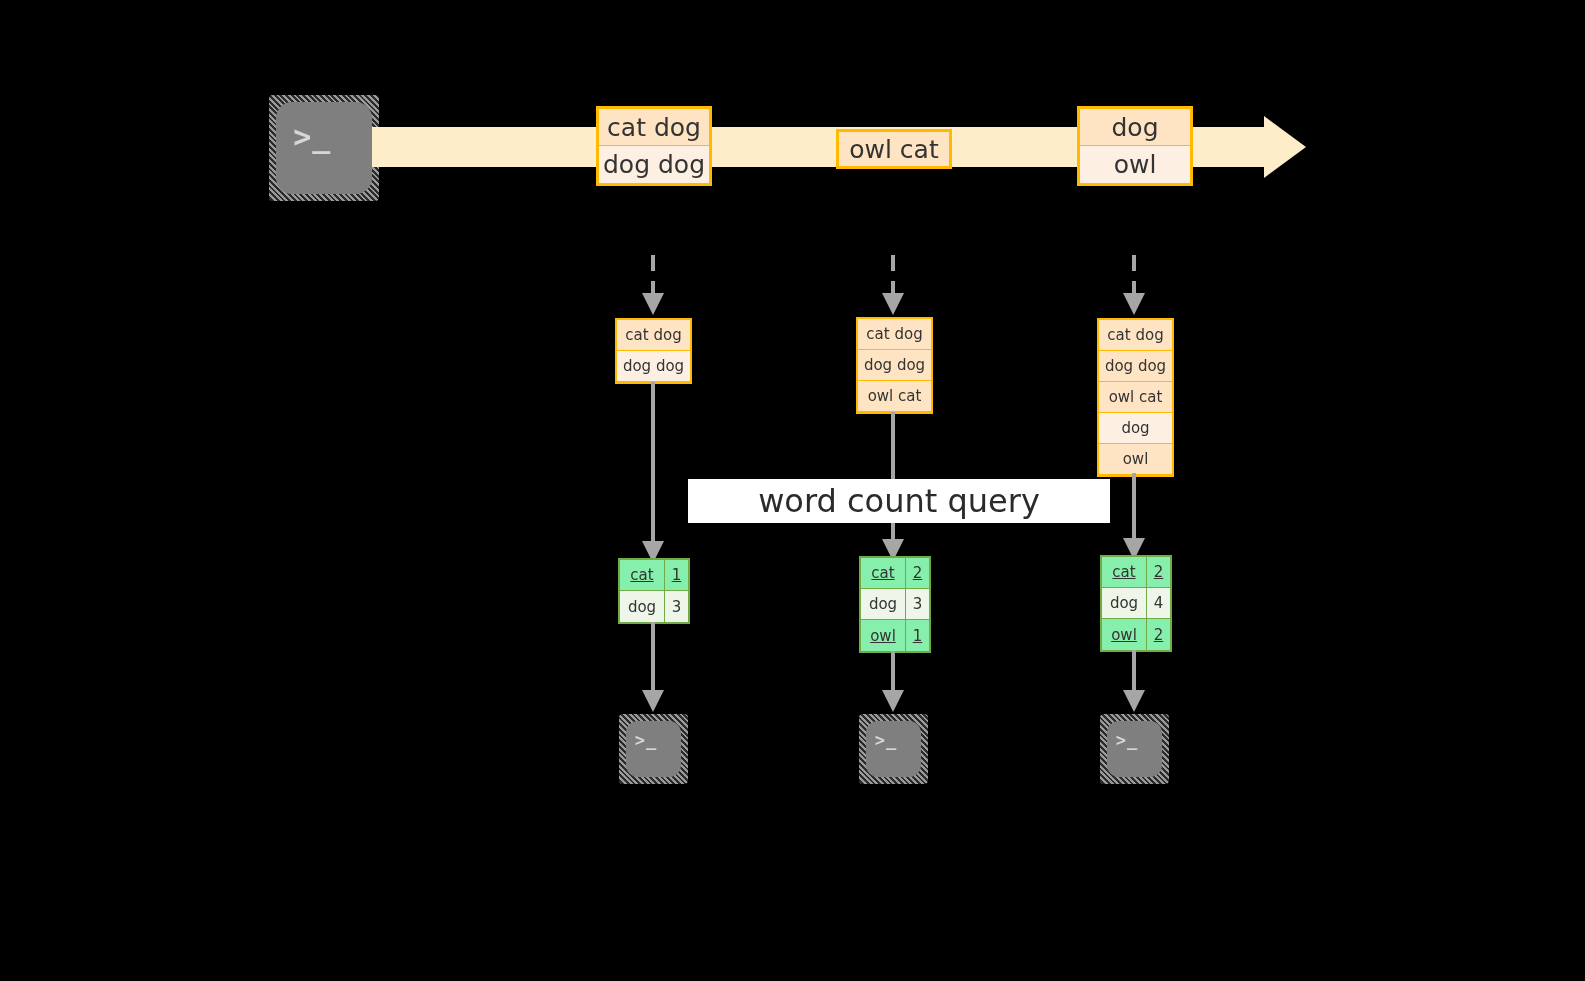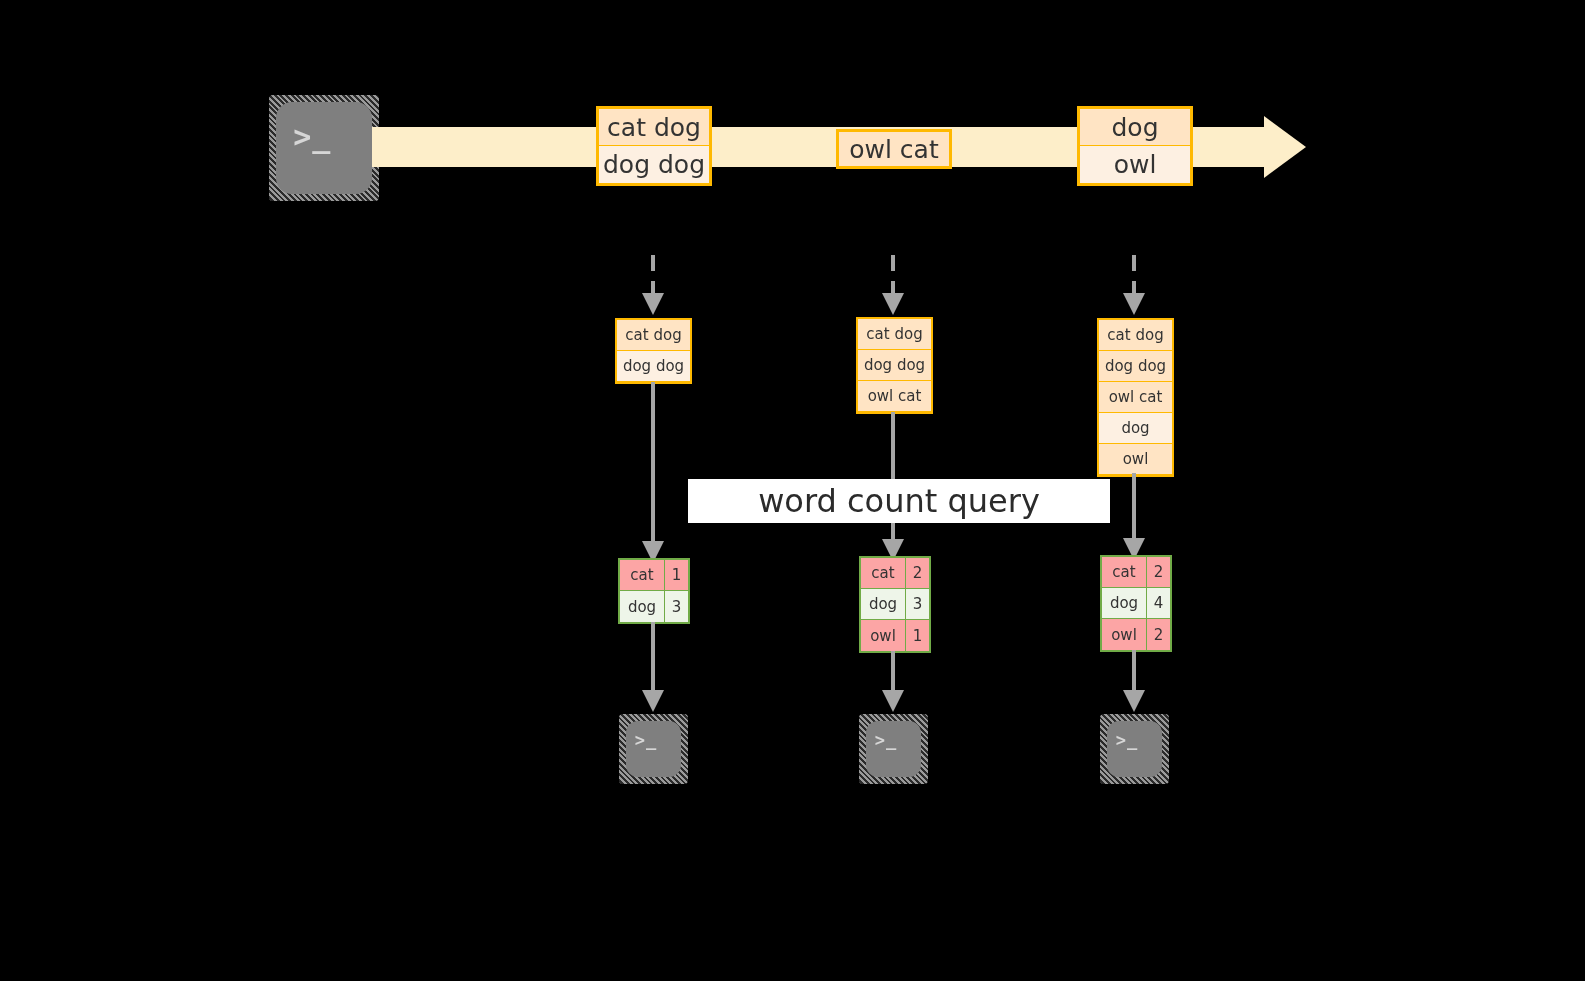--- a/index.html
+++ b/index.html
@@ -118,21 +118,21 @@
   }
   .res-row:last-child { border-bottom: none; }
   .res-cell-word, .res-cell-num {
     display: flex;
     align-items: center;
     justify-content: center;
     color: #333333;
     background: #eef5e9;
   }
   .res-row.tint .res-cell-word,
-  .res-row.tint .res-cell-num { background: #fca5a5; }
+  .res-row.tint .res-cell-num { background: #86efac; text-decoration: underline; }
   .res-cell-word {
     width: 45px;
     border-right: 1px solid #71ab47;
   }
   .res-cell-num { width: 23px; }
 
   
   .arrow-shaft {
     position: absolute;
     width: 4px;

